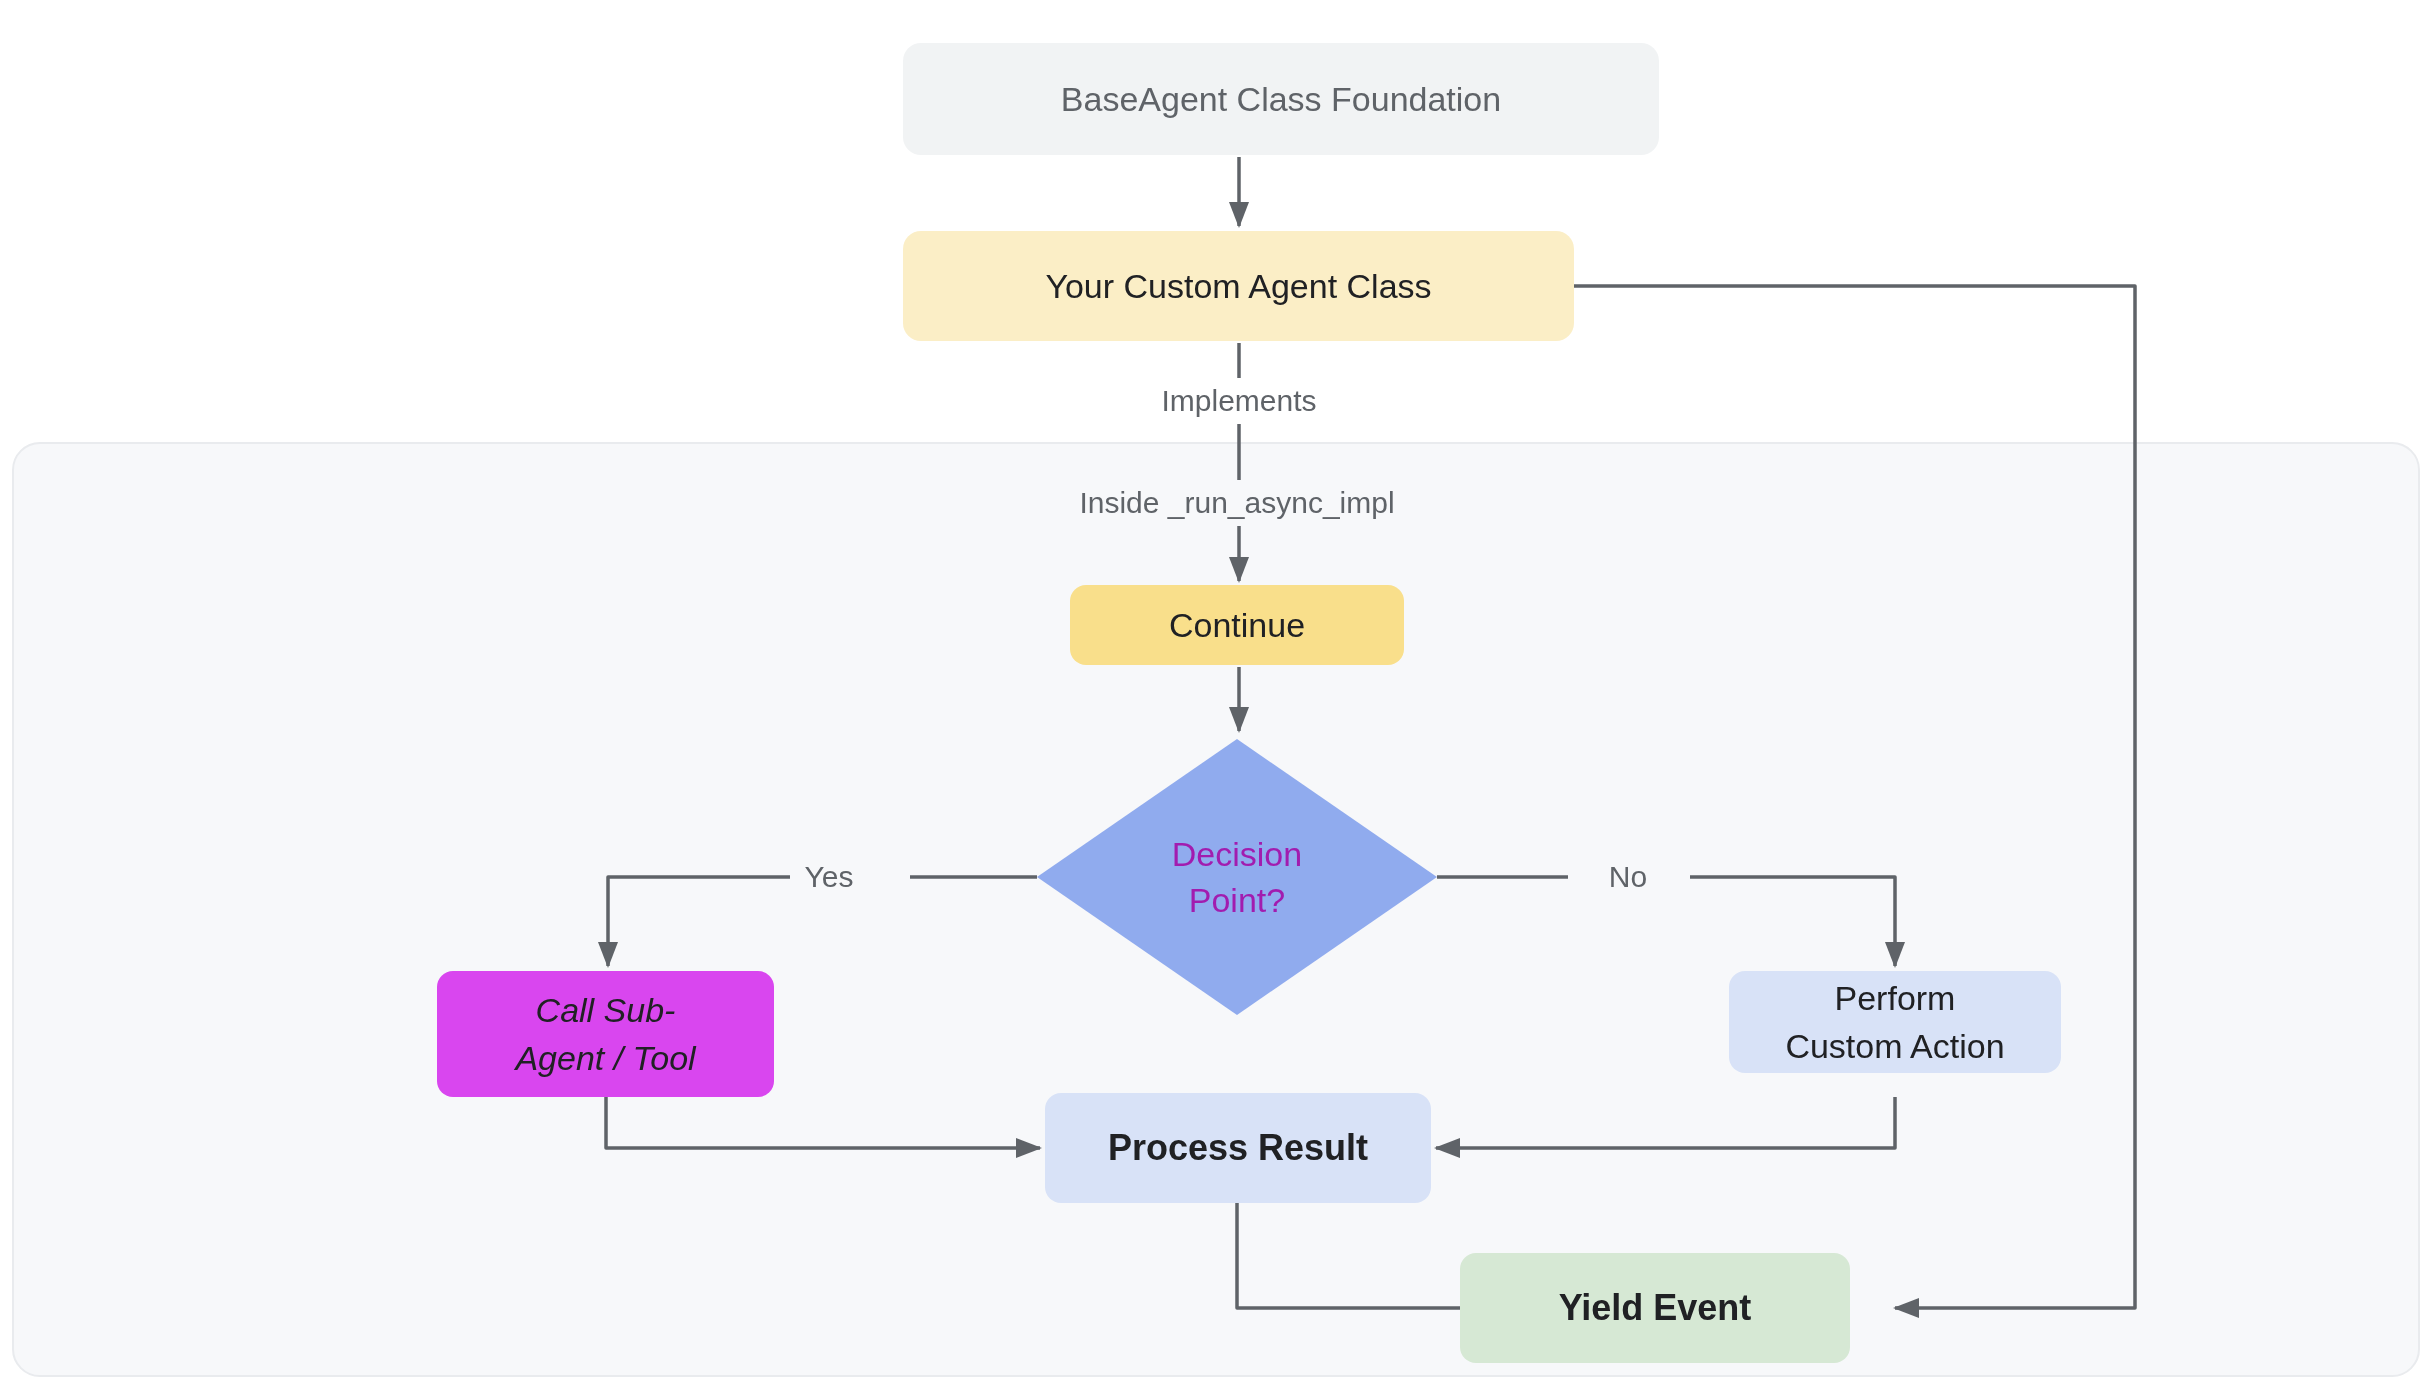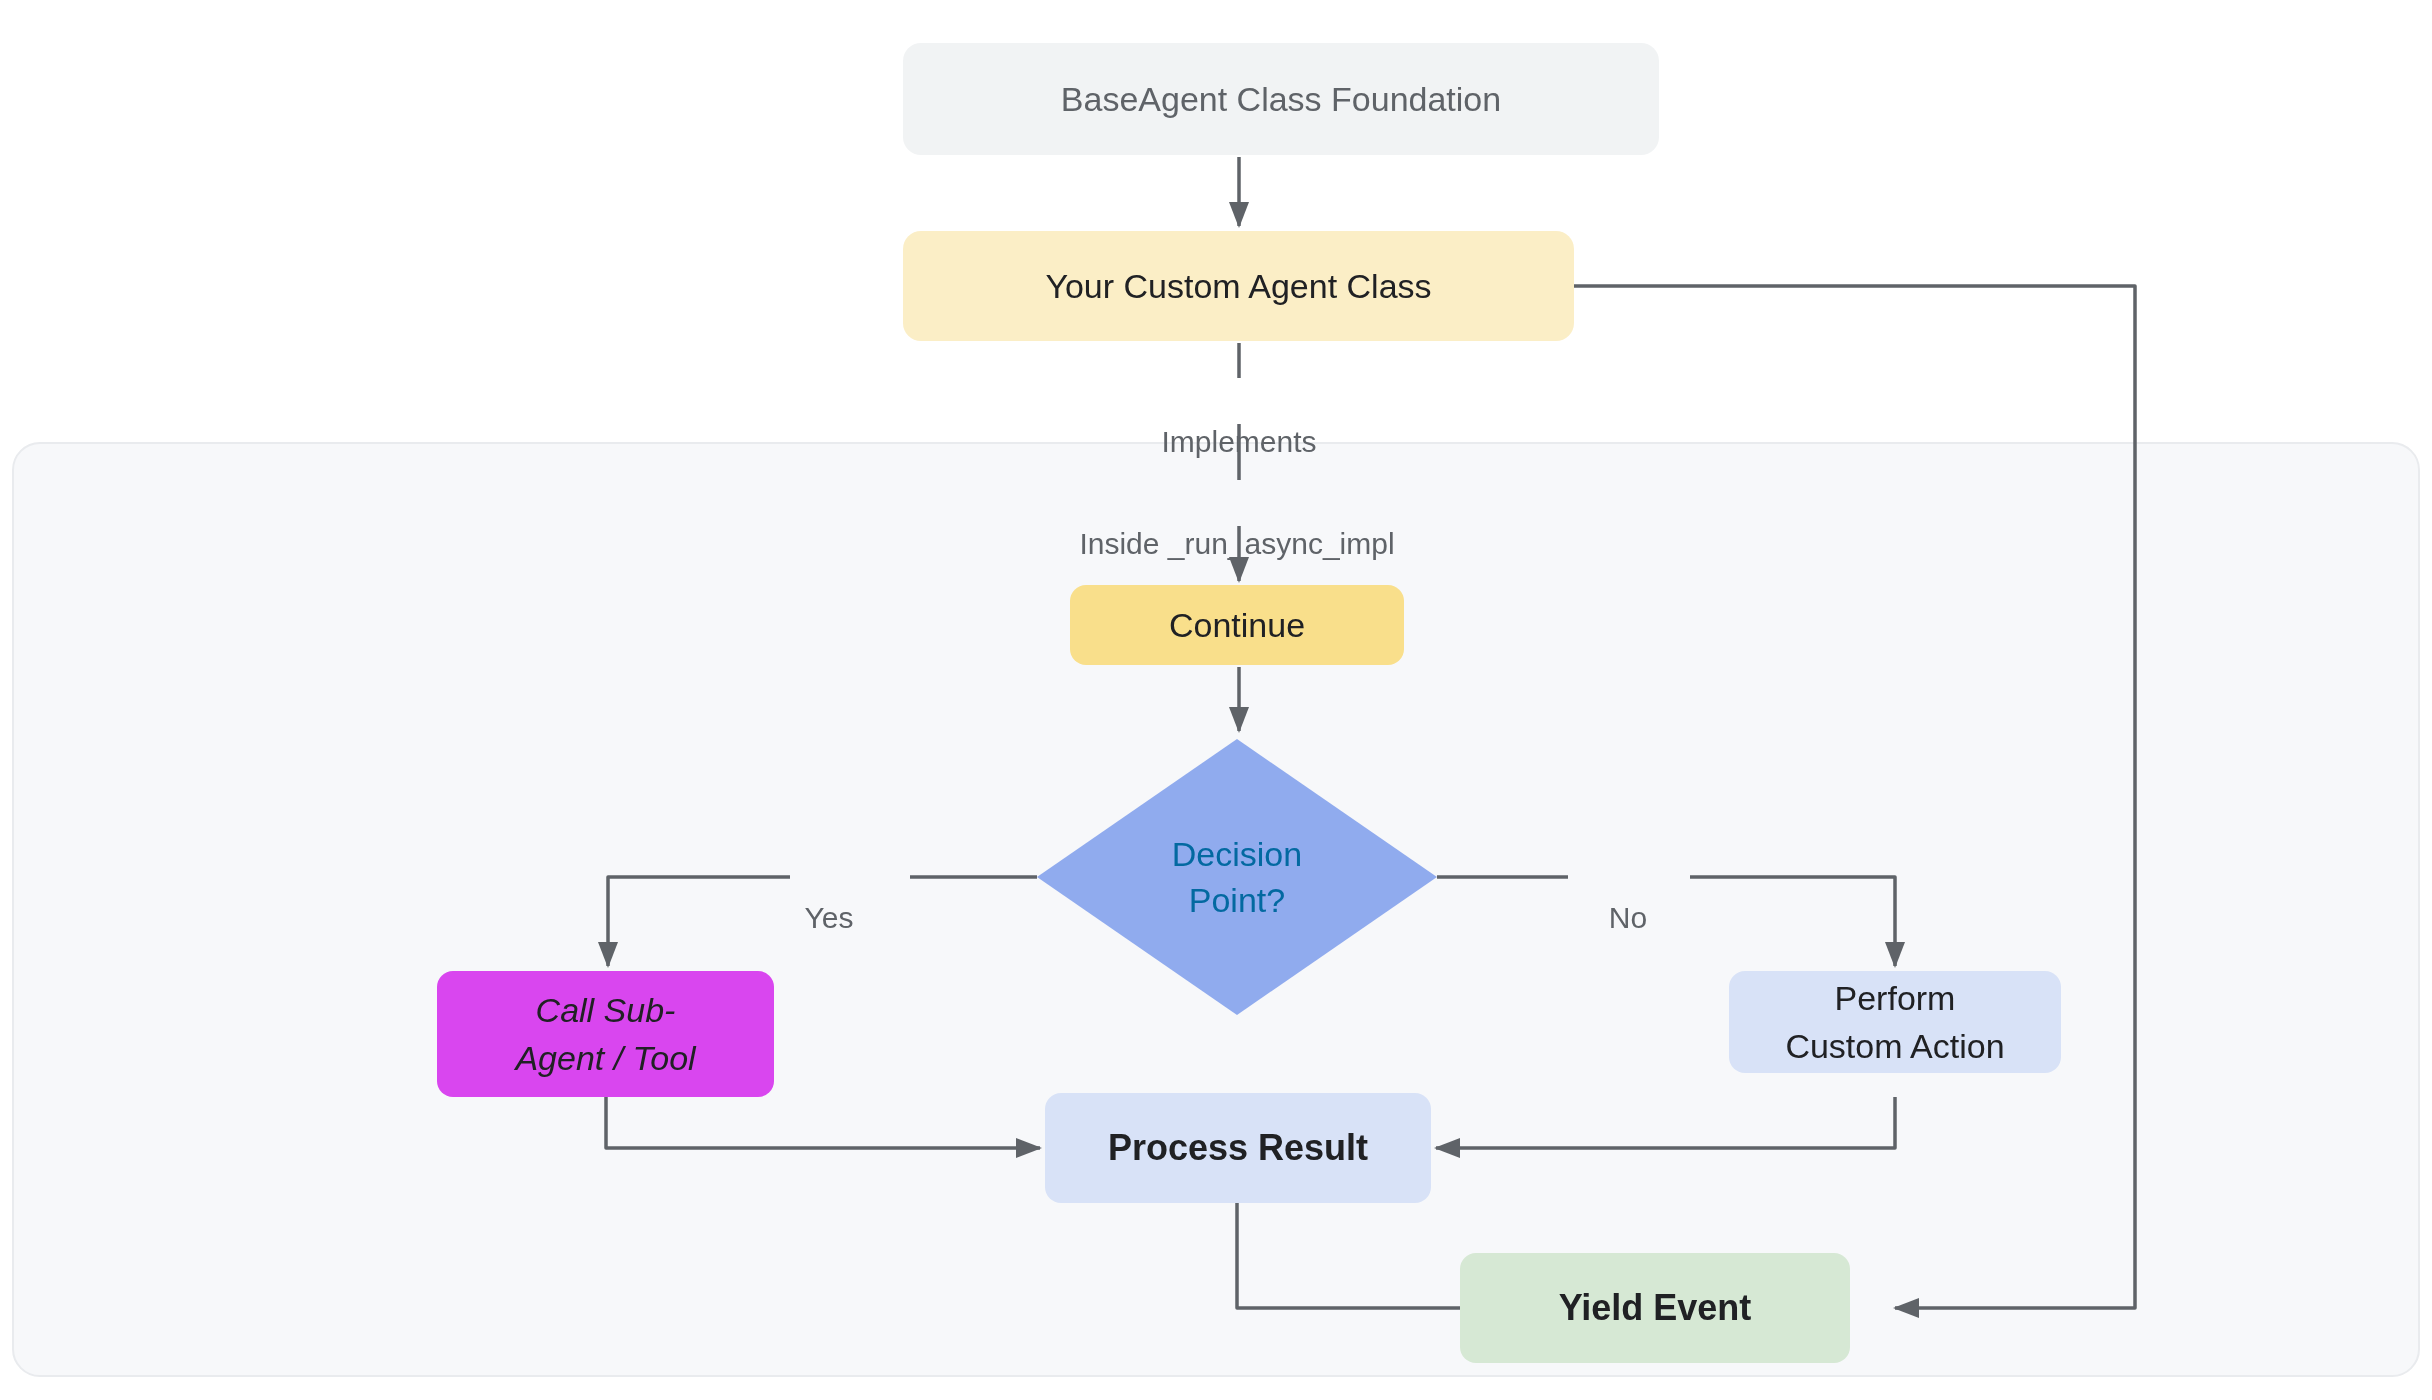--- a/index.html
+++ b/index.html
@@ -46,21 +46,20 @@
   .node.bold { font-weight: 700; font-size: 36px; }
   .edge-label {
     position: absolute;
     display: flex;
     align-items: center;
     justify-content: center;
     text-align: center;
     font-size: 30px;
     color: #5F6368;
     white-space: nowrap;
-    margin-top: 41px;
   }
   .diamond-label {
     position: absolute;
     left: 1107px; top: 805px;
     width: 260px; height: 144px;
     display: flex;
     align-items: center;
     justify-content: center;
     text-align: center;
     font-size: 34px;
@@ -106,21 +105,21 @@
       <polyline points="1574,286 2135,286 2135,1308 1895,1308" marker-end="url(#arrow)" stroke="#5F6368"></polyline>
     </g>
   </svg>
 
   <div class="node big-radius" style="left: 903px; top: 43px; width: 756px; height: 112px; background-color: rgb(241, 243, 244); color: rgb(95, 99, 104);">BaseAgent Class Foundation</div>
 
   <div class="node" style="left: 1070px; top: 585px; width: 334px; height: 80px; background-color: rgb(249, 223, 139); color: rgb(32, 33, 36);">Continue</div>
 
   <div class="node big-radius" style="left: 903px; top: 231px; width: 671px; height: 110px; background-color: rgb(251, 238, 198); color: rgb(32, 33, 36);">Your Custom Agent Class</div>
 
-  <div class="diamond-label" style="color: #0369a1;">Decision
+  <div class="diamond-label" style="color: #a21caf;">Decision
 Point?</div>
 
   <div class="node" style="left: 437px; top: 971px; width: 337px; height: 126px; background-color: #d946ef; color: rgb(32, 33, 36); font-style: italic;">Call Sub-
 Agent / Tool</div>
 
   <div class="node" style="left: 1729px; top: 971px; width: 332px; height: 102px; background-color: rgb(216, 226, 247); color: rgb(32, 33, 36);">Perform
 Custom Action</div>
 
   <div class="node bold" style="left: 1045px; top: 1093px; width: 386px; height: 110px; background-color: rgb(216, 226, 247); color: rgb(32, 33, 36);">Process Result</div>
 

